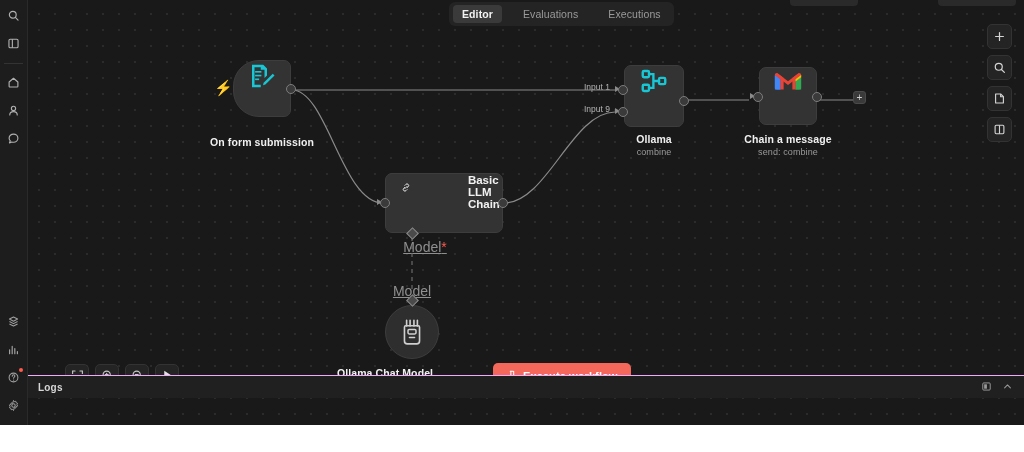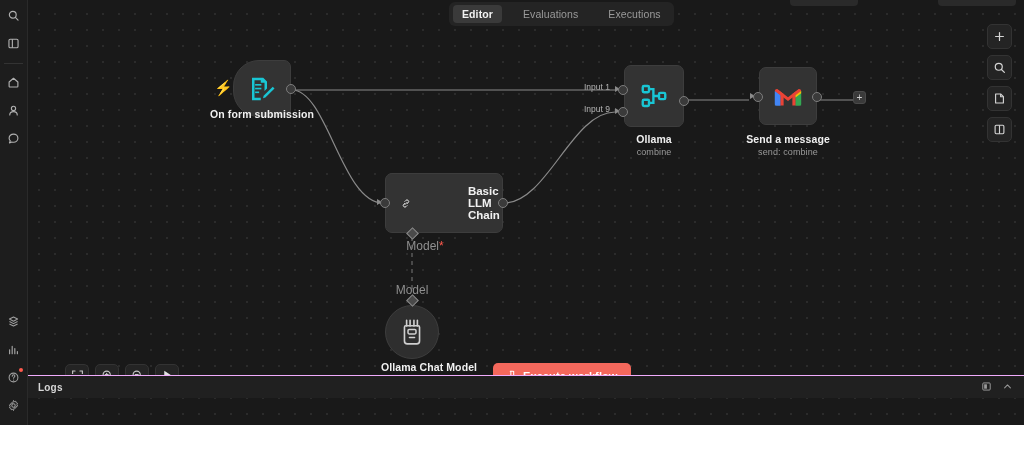--- a/index.html
+++ b/index.html
@@ -29,37 +29,37 @@
   .tabbar{position:absolute;left:449px;top:2px;display:flex;align-items:flex-start;gap:12px;
     background:#242424;border-radius:6px;padding:3px 4px;z-index:50;}
   .tab{font-size:10.5px;color:#9a9a9a;padding:3px 9px;border-radius:4px;letter-spacing:.1px;white-space:nowrap;}
   .tab.active{background:#3a3a3a;color:#f2f2f2;font-weight:600;}
 
   
   .ghost{position:absolute;top:-8px;height:14px;border-radius:4px;background:#2a2a2a;z-index:45;}
 
   
   .node{position:absolute;}
-  .node-box{background:#333333;border:1px solid #3d3d3d;border-radius:7px;display:flex;align-items:center;justify-content:center;box-sizing:border-box;gap:47px;}
+  .node-box{background:#333333;border:1px solid #3d3d3d;border-radius:7px;display:flex;align-items:flex-start;justify-content:center;box-sizing:border-box;gap:47px;}
   .node-trigger{border-radius:26px 7px 7px 26px;}
   .node-label{position:absolute;left:50%;transform:translateX(-50%);text-align:center;white-space:nowrap;}
   .node-title{font-size:10.5px;font-weight:700;color:#f0f0f0;letter-spacing:.1px;}
   .node-sub{font-size:9px;color:#9a9a9a;margin-top:2px;letter-spacing:.1px;}
 
   .port{position:absolute;width:10px;height:10px;border-radius:50%;background:#3a3a3a;border:1.5px solid #7d7d7d;box-sizing:border-box;z-index:6;}
   .port-arrow{position:absolute;width:0;height:0;border-left:5px solid #8a8a8a;border-top:3.5px solid transparent;border-bottom:3.5px solid transparent;z-index:6;}
   .port-label{position:absolute;font-size:8.5px;color:#b4b4b4;white-space:nowrap;}
 
   .bolt{position:absolute;color:#ff4d3d;font-size:15px;line-height:1;}
 
   .plus-btn{position:absolute;width:13px;height:13px;border-radius:3px;background:#3a3a3a;border:1px solid #4a4a4a;
     display:flex;align-items:center;justify-content:center;color:#cfcfcf;font-size:10px;line-height:1;box-sizing:border-box;z-index:7;}
 
   .sub-port{position:absolute;width:9px;height:9px;background:#4a4a4a;border:1px solid #8a8a8a;transform:rotate(45deg);box-sizing:border-box;z-index:6;}
-  .sub-label{position:absolute;font-size:12px;color:#8f8f8f;white-space:nowrap;}
+  .sub-label{position:absolute;font-size:14px;color:#8f8f8f;white-space:nowrap;text-decoration:underline;}
   .req{color:#ff5a4d;}
 
   .round-node{position:absolute;width:54px;height:54px;border-radius:50%;background:#2e2e2e;border:1px solid #3d3d3d;
     display:flex;align-items:center;justify-content:center;box-sizing:border-box;}
 
   
   .zoombar{position:absolute;left:38px;bottom:38px;display:flex;gap:6px;z-index:30;}
   .zoom-btn{width:24px;height:23px;border-radius:5px;background:#242424;border:1px solid #333;
     display:flex;align-items:center;justify-content:center;box-sizing:border-box;}
 
@@ -111,21 +111,21 @@
         <div class="node-box node-trigger" style="width:58px;height:57px;">
           <svg width="30" height="30" viewBox="0 0 24 24">
             <path d="M4 3h9l3 3v5.5l-2 2V7h-3V5H6v14h5v2H4z" fill="#19c6d4"></path>
             <rect x="6.5" y="8" width="5" height="1.3" fill="#19c6d4"></rect>
             <rect x="6.5" y="11" width="5" height="1.3" fill="#19c6d4"></rect>
             <rect x="6.5" y="14" width="3.2" height="1.3" fill="#19c6d4"></rect>
             <path d="M20.6 10.1l1.4 1.4-7.3 7.3-1.9.5.5-1.9z" fill="#19c6d4"></path>
           </svg>
         </div>
         <div class="port" style="left:53px;top:23.5px;"></div>
-        <div class="node-label" style="top:48px;">
+        <div class="node-label" style="top:76px;">
           <div class="node-title">On form submission</div>
         </div>
       </div>
 
       <div class="node" style="left:358px;top:173px;">
         <div class="node-box" style="width:118px;height:60px;justify-content:flex-start;padding-left:15px;">
           <svg width="27" height="27" viewBox="0 0 24 24">
             <path d="M9.5 6.8l2.1-2.1a3.9 3.9 0 1 1 5.5 5.5l-2.1 2.1" fill="none" stroke="#ffffff" stroke-width="2.1" stroke-linecap="round"></path>
             <path d="M14.5 17.2l-2.1 2.1a3.9 3.9 0 1 1-5.5-5.5l2.1-2.1" fill="none" stroke="#ffffff" stroke-width="2.1" stroke-linecap="round"></path>
             <path d="M9.3 14.7l5.4-5.4" fill="none" stroke="#ffffff" stroke-width="2.1" stroke-linecap="round"></path>
@@ -171,37 +171,37 @@
             <path d="M3 10v20.2C3 31.8 4.2 33 5.8 33H12V16.8z" fill="#4285f4"></path>
             <path d="M45 10l-9 6.8V33h-5V14.6L24 20l-7-5.4V33h-5V16.8L3 10c0-2.4 2.7-3.8 4.6-2.4L24 20 40.4 7.6C42.3 6.2 45 7.6 45 10z" fill="#ea4335"></path>
             <path d="M36 16.8L45 10v3.6L36 20.4z" fill="#fbbc04"></path>
           </svg>
         </div>
         <div class="port-arrow" style="left:-9px;top:26px;"></div>
         <div class="port" style="left:-6px;top:25px;"></div>
         <div class="port" style="left:53px;top:25px;"></div>
         <div class="plus-btn" style="left:94px;top:24px;">+</div>
         <div class="node-label" style="top:66px;">
-          <div class="node-title">Send a message</div>
+          <div class="node-title">Chain a message</div>
           <div class="node-sub">send: combine</div>
         </div>
       </div>
 
       <div class="node" style="left:358px;top:283px;">
         <div class="sub-label" style="left:27px;top:0px;transform:translateX(-50%);">Model</div>
         <div class="sub-port" style="left:22.5px;top:13px;"></div>
         <div class="round-node" style="left:0;top:22px;">
           <svg width="26" height="28" viewBox="0 0 24 26">
             <path d="M7 2.2v5.2M10.2 2.2v5.2M13.8 2.2v5.2M17 2.2v5.2" stroke="#d0d0d0" stroke-width="1.5" stroke-linecap="round" fill="none"></path>
             <path d="M6.2 7.2h11.6c.7 0 1.2.6 1.2 1.3v12.8c0 1.5-1.2 2.7-2.7 2.7H7.7C6.2 24 5 22.8 5 21.3V8.5c0-.7.5-1.3 1.2-1.3z" stroke="#d0d0d0" stroke-width="1.5" fill="none"></path>
             <rect x="8.3" y="10.6" width="7.4" height="4.2" rx="1" stroke="#d0d0d0" stroke-width="1.4" fill="none"></rect>
             <path d="M9.6 18.2h4.8" stroke="#d0d0d0" stroke-width="1.4" stroke-linecap="round" fill="none"></path>
           </svg>
         </div>
-        <div class="node-label" style="top:78px;margin-left:44px;">
+        <div class="node-label" style="top:84px;">
           <div class="node-title">Ollama Chat Model</div>
         </div>
       </div>
 
       <div class="zoombar">
         <div class="zoom-btn">
           <svg width="13" height="13" viewBox="0 0 16 16">
             <path d="M2 5.5V2.5h3M11 2.5h3v3M14 10.5v3h-3M5 13.5H2v-3" fill="none" stroke="#c8c8c8" stroke-width="1.4" stroke-linecap="round"></path>
           </svg>
         </div>

